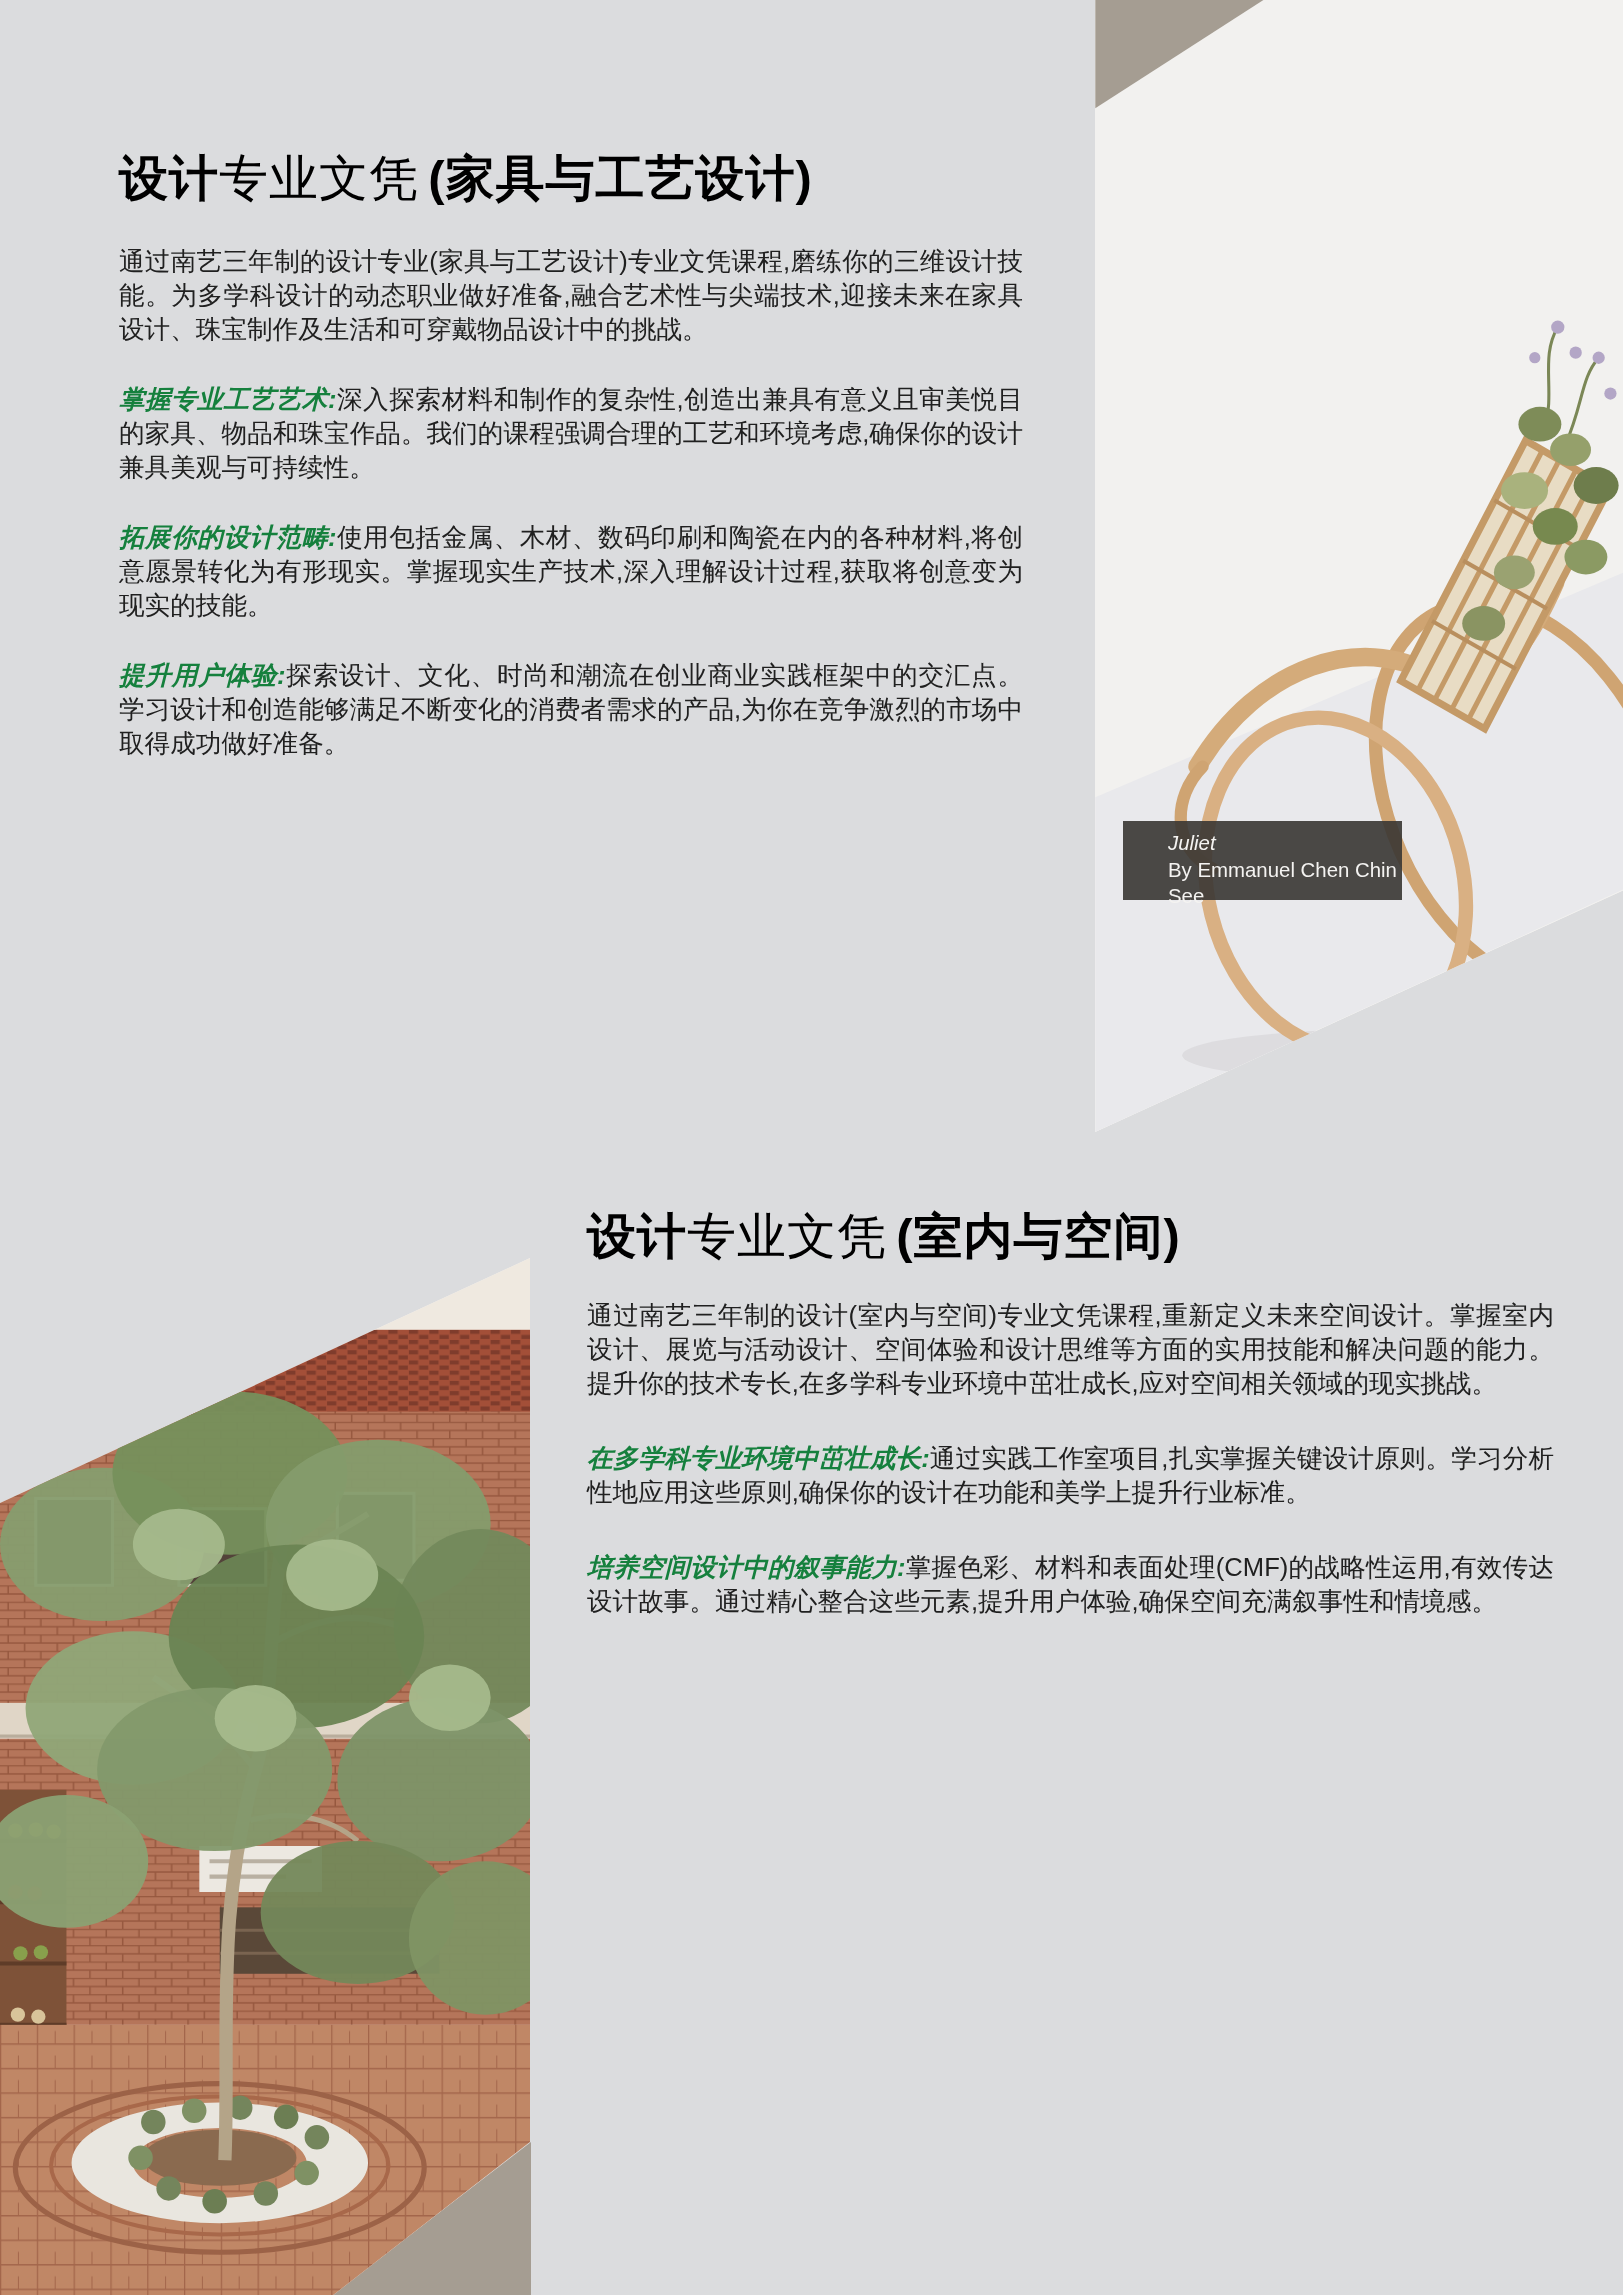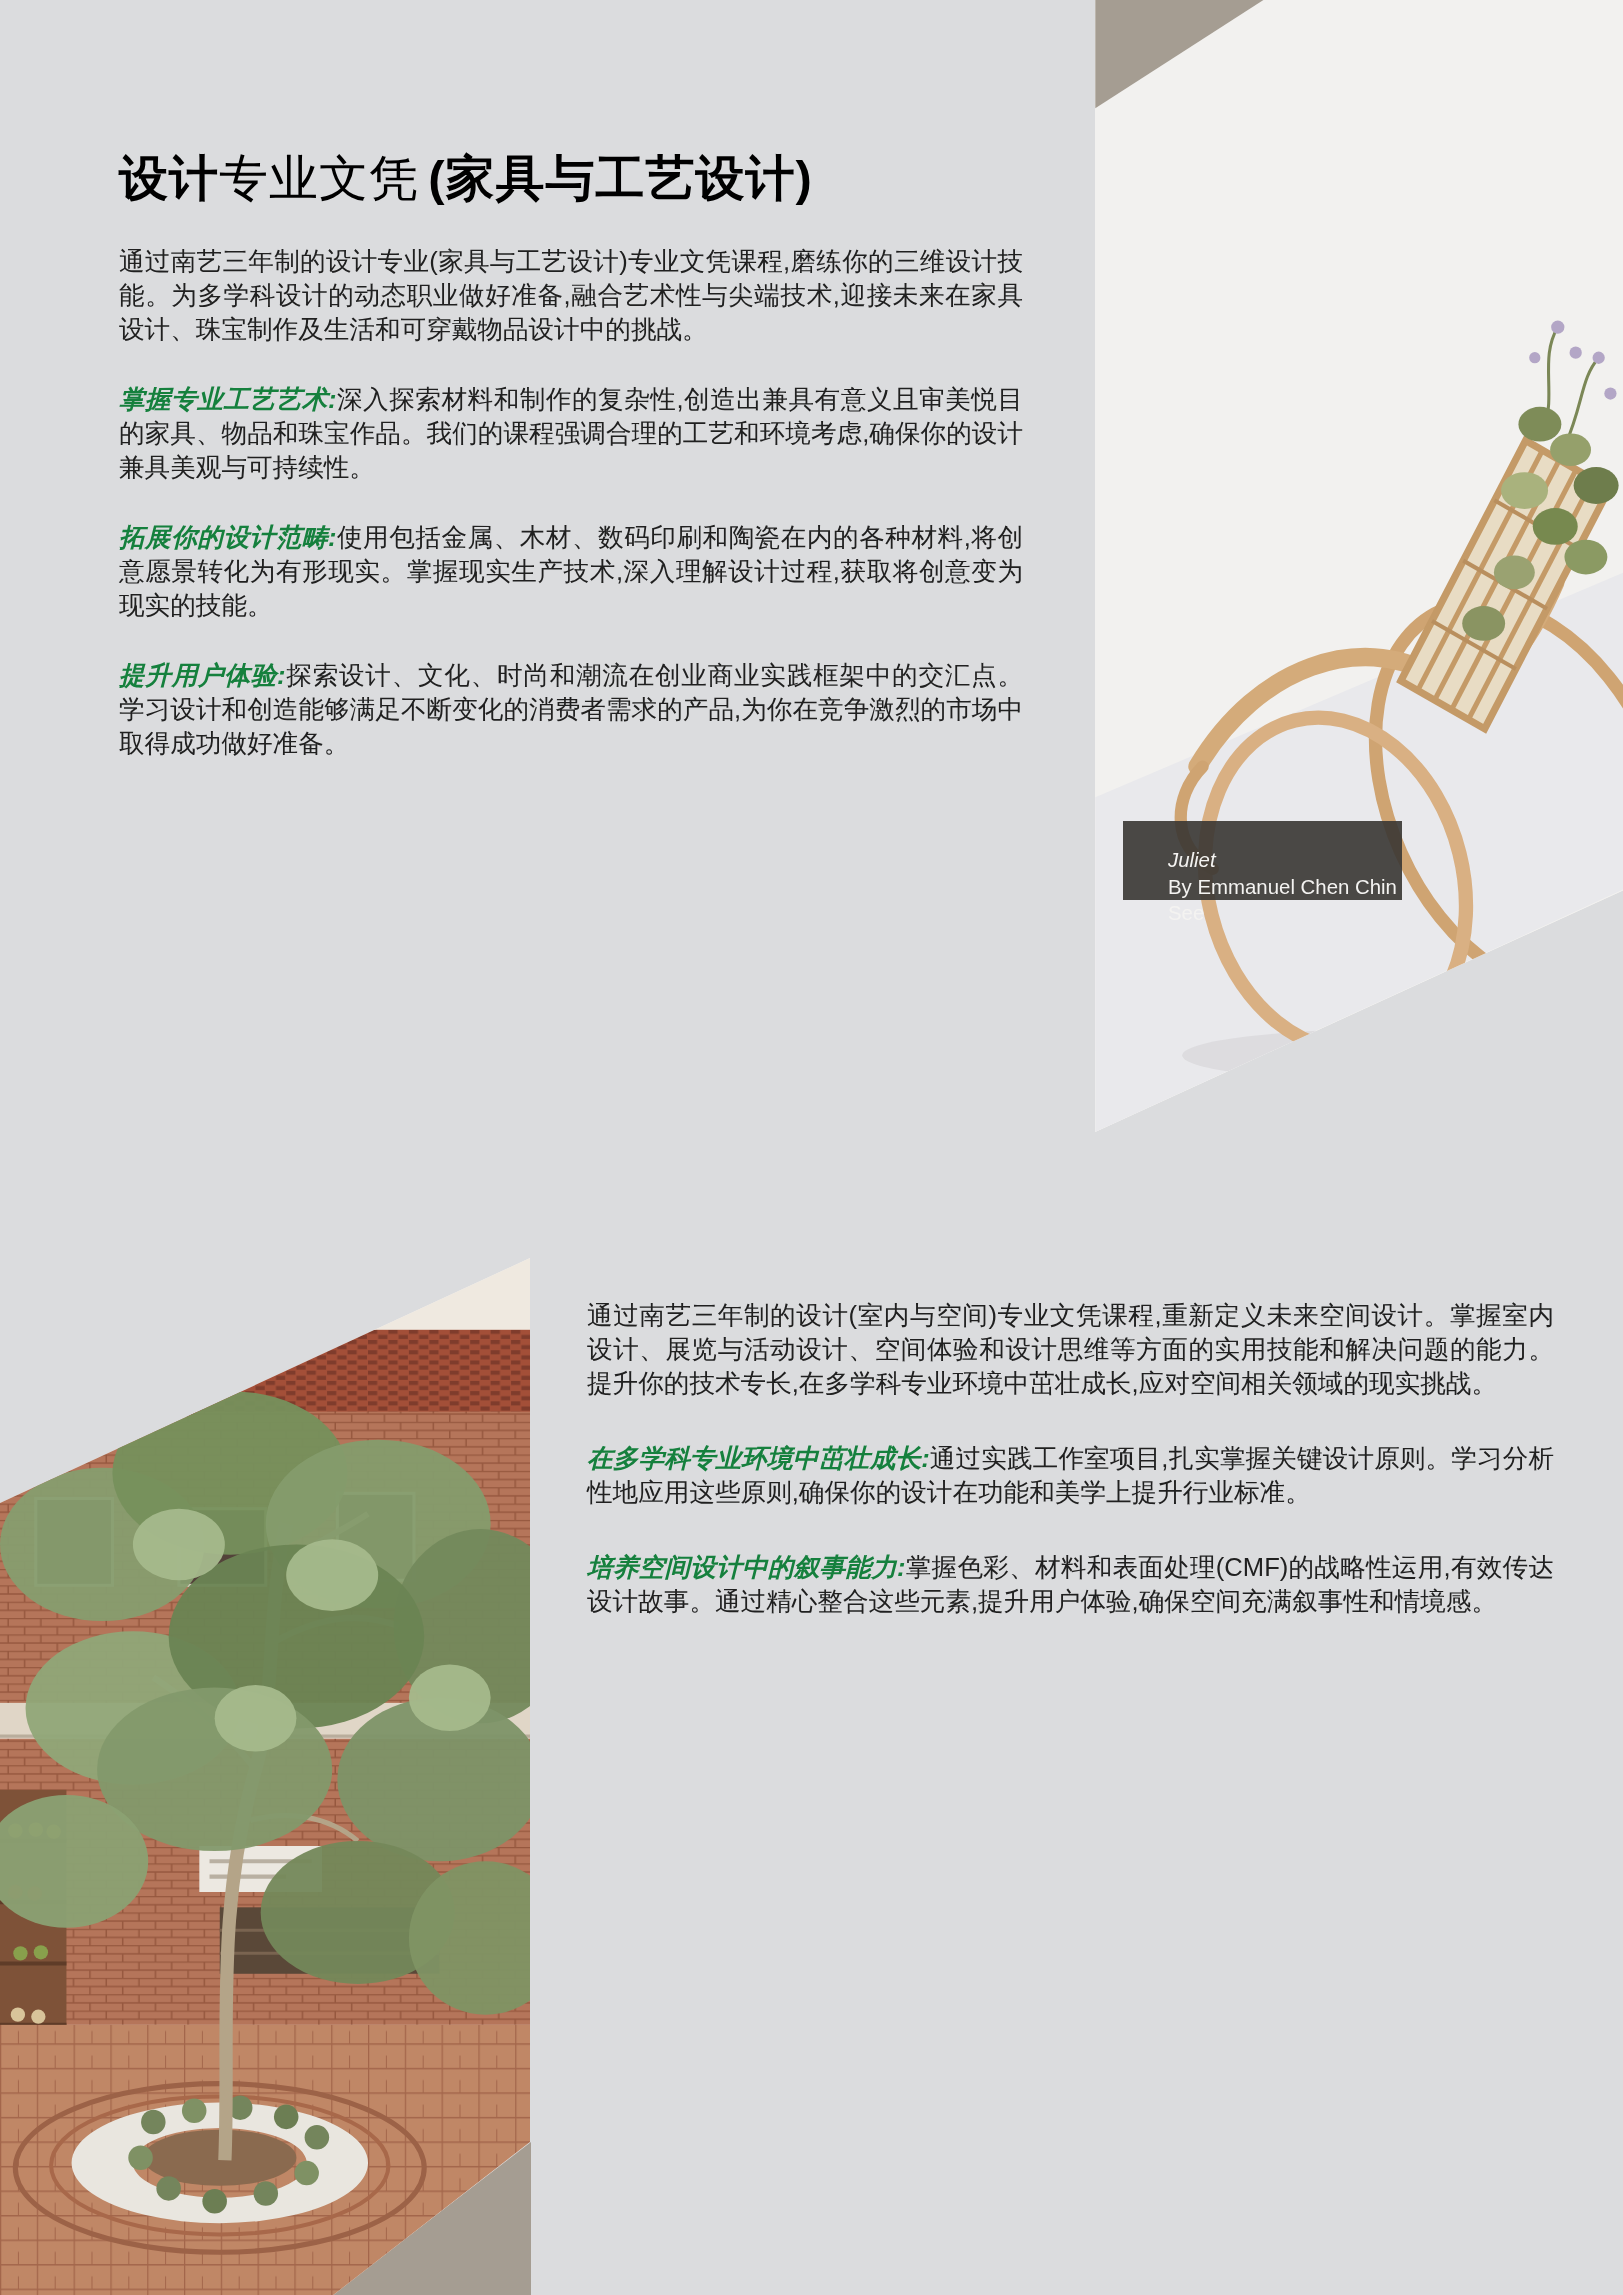--- a/index.html
+++ b/index.html
@@ -55,21 +55,21 @@
     position:absolute;left:332px;top:2142px;width:199px;height:153px;
     background:#a59d92;
     clip-path:polygon(0 153px,199px 0,199px 153px,0 153px);
   }
   
   #caption{
     position:absolute;left:28px;top:821px;width:279px;height:79px;
     background:rgba(56,54,51,0.90);
     color:#f4f3f1;
     box-sizing:border-box;
-    padding:26px 0 0 45px;
+    padding:9px 0 0 45px;
     font-size:20.4px;line-height:26.6px;
   }
   #caption .cap-title{font-style:italic;}
 </style>
 </head>
 <body>
 
 <div id="page">
 
   <div id="accent-bottom"></div>
@@ -225,20 +225,23 @@
   <h1 class="sec-title" id="title-furniture">
     <span class="t-bold">设计</span><span class="t-light">专业文凭</span><span class="t-paren">(家具与工艺设计)</span>
   </h1>
   <div class="col" id="col-furniture">
     <p>通过南艺三年制的设计专业(家具与工艺设计)专业文凭课程,磨练你的三维设计技能。为多学科设计的动态职业做好准备,融合艺术性与尖端技术,迎接未来在家具设计、珠宝制作及生活和可穿戴物品设计中的挑战。</p>
     <p><span class="lead">掌握专业工艺艺术:</span><span>深入探索材料和制作的复杂性,创造出兼具有意义且审美悦目的家具、物品和珠宝作品。我们的课程强调合理的工艺和环境考虑,确保你的设计兼具美观与可持续性。</span></p>
     <p><span class="lead">拓展你的设计范畴:</span><span>使用包括金属、木材、数码印刷和陶瓷在内的各种材料,将创意愿景转化为有形现实。掌握现实生产技术,深入理解设计过程,获取将创意变为现实的技能。</span></p>
     <p><span class="lead">提升用户体验:</span><span>探索设计、文化、时尚和潮流在创业商业实践框架中的交汇点。学习设计和创造能够满足不断变化的消费者需求的产品,为你在竞争激烈的市场中取得成功做好准备。</span></p>
   </div>
 
+  <h1 class="sec-title" id="title-interior">
+    <span class="t-bold">设计</span><span class="t-light">专业文凭</span><span class="t-paren">(室内与空间)</span>
+  </h1>
   <div class="col" id="col-interior">
     <p>通过南艺三年制的设计(室内与空间)专业文凭课程,重新定义未来空间设计。掌握室内设计、展览与活动设计、空间体验和设计思维等方面的实用技能和解决问题的能力。提升你的技术专长,在多学科专业环境中茁壮成长,应对空间相关领域的现实挑战。</p>
     <p><span class="lead">在多学科专业环境中茁壮成长:</span><span>通过实践工作室项目,扎实掌握关键设计原则。学习分析性地应用这些原则,确保你的设计在功能和美学上提升行业标准。</span></p>
     <p><span class="lead">培养空间设计中的叙事能力:</span><span>掌握色彩、材料和表面处理(CMF)的战略性运用,有效传达设计故事。通过精心整合这些元素,提升用户体验,确保空间充满叙事性和情境感。</span></p>
   </div>
 
 </div>
 
 
 </body></html>

